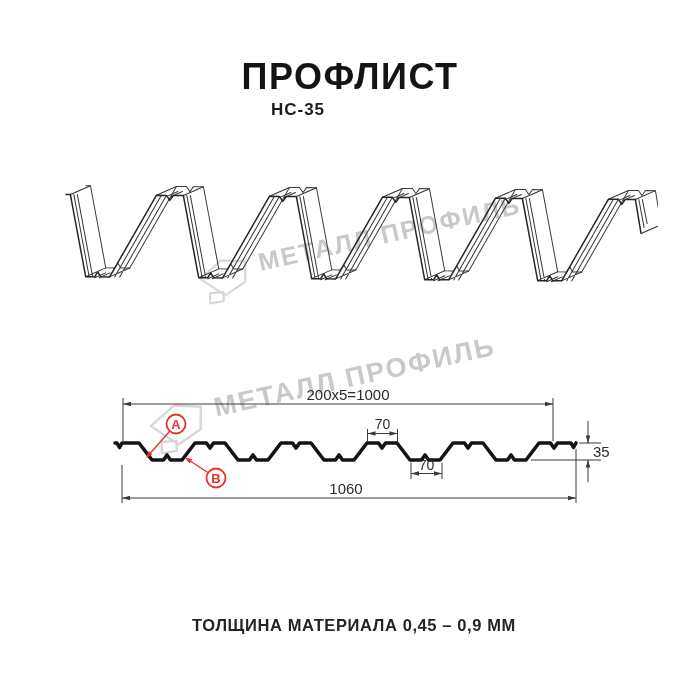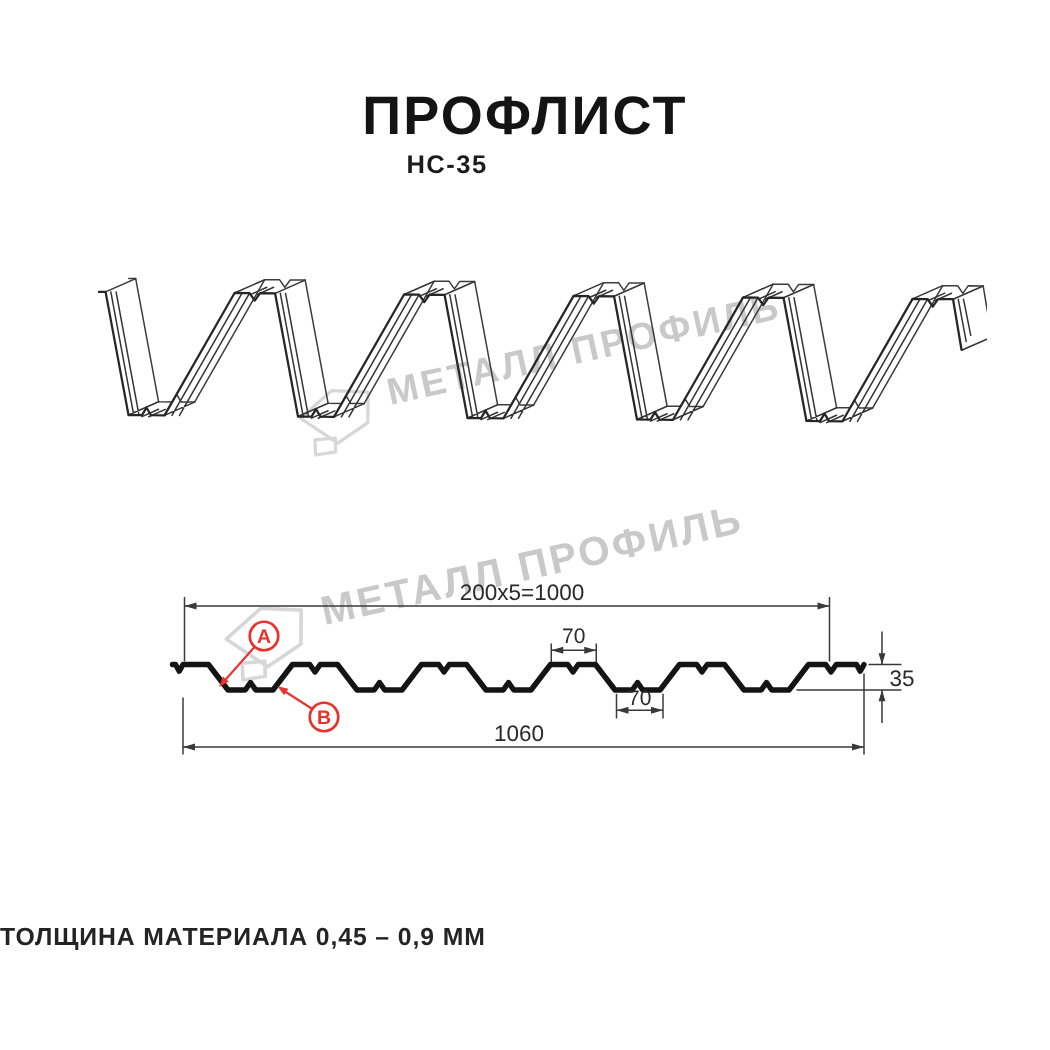--- a/index.html
+++ b/index.html
@@ -13,22 +13,22 @@
   .title{
     left:0;top:56px;width:700px;text-align:center;
     font-size:36px;font-weight:700;letter-spacing:1.5px;color:#141414;
   }
   .subtitle{
     left:0;top:100px;width:596px;text-align:center;
     font-size:17px;font-weight:700;letter-spacing:1px;color:#1c1c1c;
   }
   
   .footer{
-    left:0;top:616px;width:636px;text-align:left;
-    font-size:16.5px;font-weight:600;letter-spacing:.6px;color:#242424;
+    left:0;top:616px;width:636px;text-align:center;
+    font-size:16.5px;font-weight:600;letter-spacing:.6px;color:#242424;padding-left:36px;
   }
   
   .wm{
     display:flex;align-items:center;gap:10px;
     transform:rotate(-12.5deg);transform-origin:0 50%;
     z-index:1;pointer-events:none;white-space:nowrap;
   }
   .wm .wm-text{
     font-weight:700;color:#c9c9c9;letter-spacing:2px;
   }

